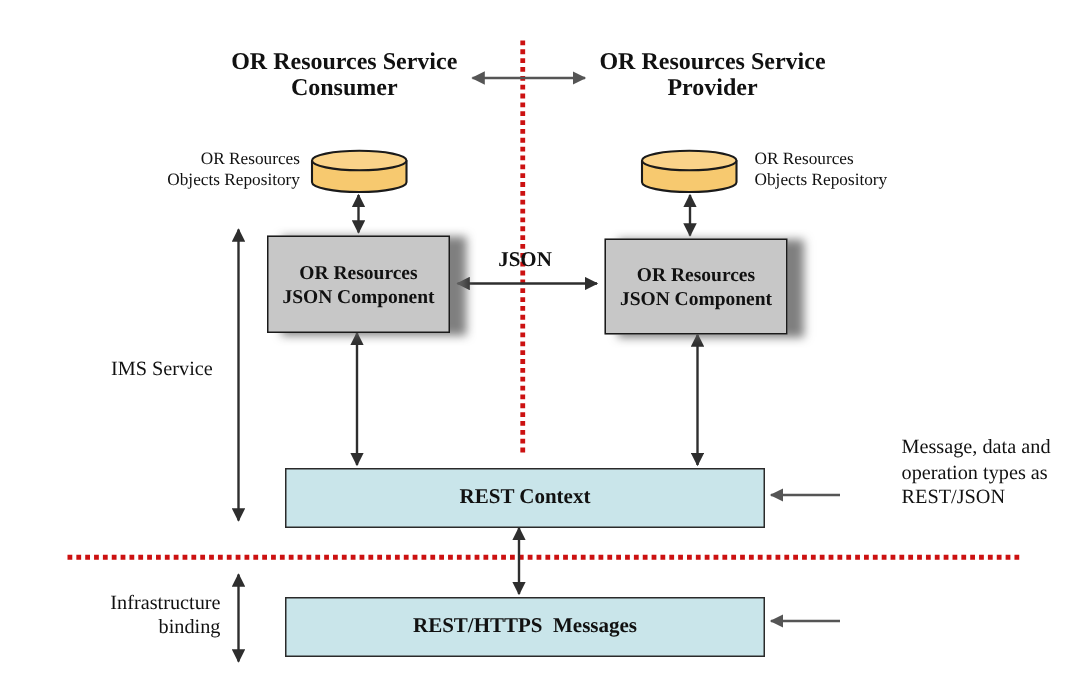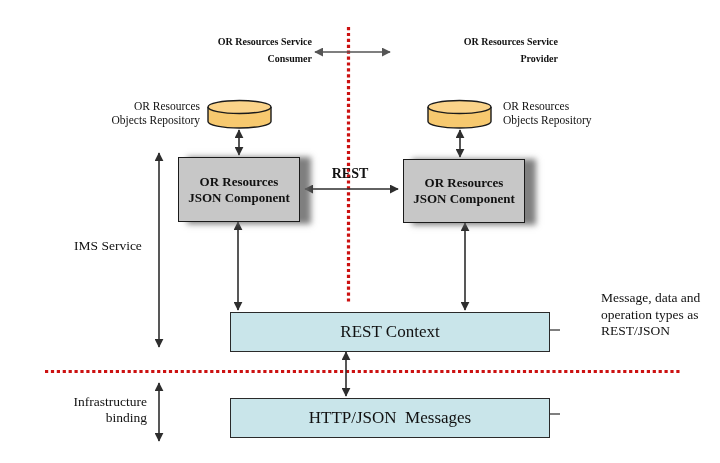--- a/index.html
+++ b/index.html
@@ -4,37 +4,37 @@
 <style>
   html,body{margin:0;padding:0;background:#fff;}
   #stage{
     position:relative;width:720px;height:463px;background:#fff;overflow:hidden;
     font-family:"Liberation Serif","DejaVu Serif",serif;color:#111;
   }
   #connectors{position:absolute;left:0;top:0;width:720px;height:463px;}
   .lbl{position:absolute;white-space:pre-line;}
   .right{text-align:right;}
 
-  .title{font-size:10px;line-height:17px;font-weight:bold;text-align:right;}
+  .title{font-size:16px;line-height:17px;font-weight:bold;text-align:center;}
   .repo-lbl{font-size:11.5px;line-height:13.5px;}
   .side-lbl{font-size:13.5px;line-height:16px;}
   .annot{font-size:13.5px;line-height:16.5px;margin-left:36px;}
 
   .component-box{
     position:absolute;display:flex;align-items:center;justify-content:center;
     background:var(--component-fill,#c7c7c7);
     border:1.5px solid #1a1a1a;
     box-shadow:10px 1px 6px 1px rgba(105,105,105,0.85);
     font-size:13px;line-height:16px;font-weight:bold;text-align:center;white-space:pre-line;
   }
   .bus-box{
     position:absolute;display:flex;align-items:center;justify-content:center;
     background:var(--bus-fill,#c9e5ea);
     border:1.5px solid #2a2a2a;
-    font-size:17px;font-weight:normal;text-align:center;white-space:pre;margin-left:40px;
+    font-size:14px;font-weight:bold;text-align:center;white-space:pre;
   }
   .json-lbl{font-size:14px;font-weight:bold;text-align:center;}
 
   
   .arr{fill:none;}
   .arr.dark{stroke:var(--arrow-dark,#2e2e2e);stroke-width:1.6;}
   .arr.gray{stroke:var(--arrow-gray,#555555);stroke-width:1.7;}
   .head-dark{fill:var(--arrow-dark,#2e2e2e);stroke:none;}
   .head-gray{fill:var(--arrow-gray,#555555);stroke:none;}
   .red-dotted{stroke:var(--divider-red,#cc1111);stroke-width:3.2;stroke-dasharray:3.2 2.7;fill:none;}
@@ -95,24 +95,24 @@
   <div class="lbl repo-lbl right" style="left:80px;top:100px;width:120px;">OR Resources
 Objects Repository</div>
   <div class="lbl repo-lbl" style="left:503px;top:100px;width:120px;">OR Resources
 Objects Repository</div>
 
   <div class="component-box" style="left:178px;top:157px;width:120px;height:63px;">OR Resources
 JSON Component</div>
   <div class="component-box" style="left:403px;top:159px;width:120px;height:62px;">OR Resources
 JSON Component</div>
 
-  <div class="lbl json-lbl" style="left:320px;top:166px;width:60px;">REST</div>
+  <div class="lbl json-lbl" style="left:320px;top:166px;width:60px;">JSON</div>
 
   <div class="bus-box" style="left:190px;top:312px;width:318px;height:38px;">REST Context</div>
-  <div class="bus-box" style="left:190px;top:398px;width:318px;height:38px;">HTTP/JSON  Messages</div>
+  <div class="bus-box" style="left:190px;top:398px;width:318px;height:38px;">REST/HTTPS  Messages</div>
 
   <div class="lbl side-lbl right" style="left:47px;top:394px;width:100px;">Infrastructure
 binding</div>
   <div class="lbl side-lbl" style="left:74px;top:238px;width:90px;">IMS Service</div>
 
   <div class="lbl annot" style="left:565px;top:290px;width:145px;">Message, data and
 operation types as
 REST/JSON</div>
 
 </div>

